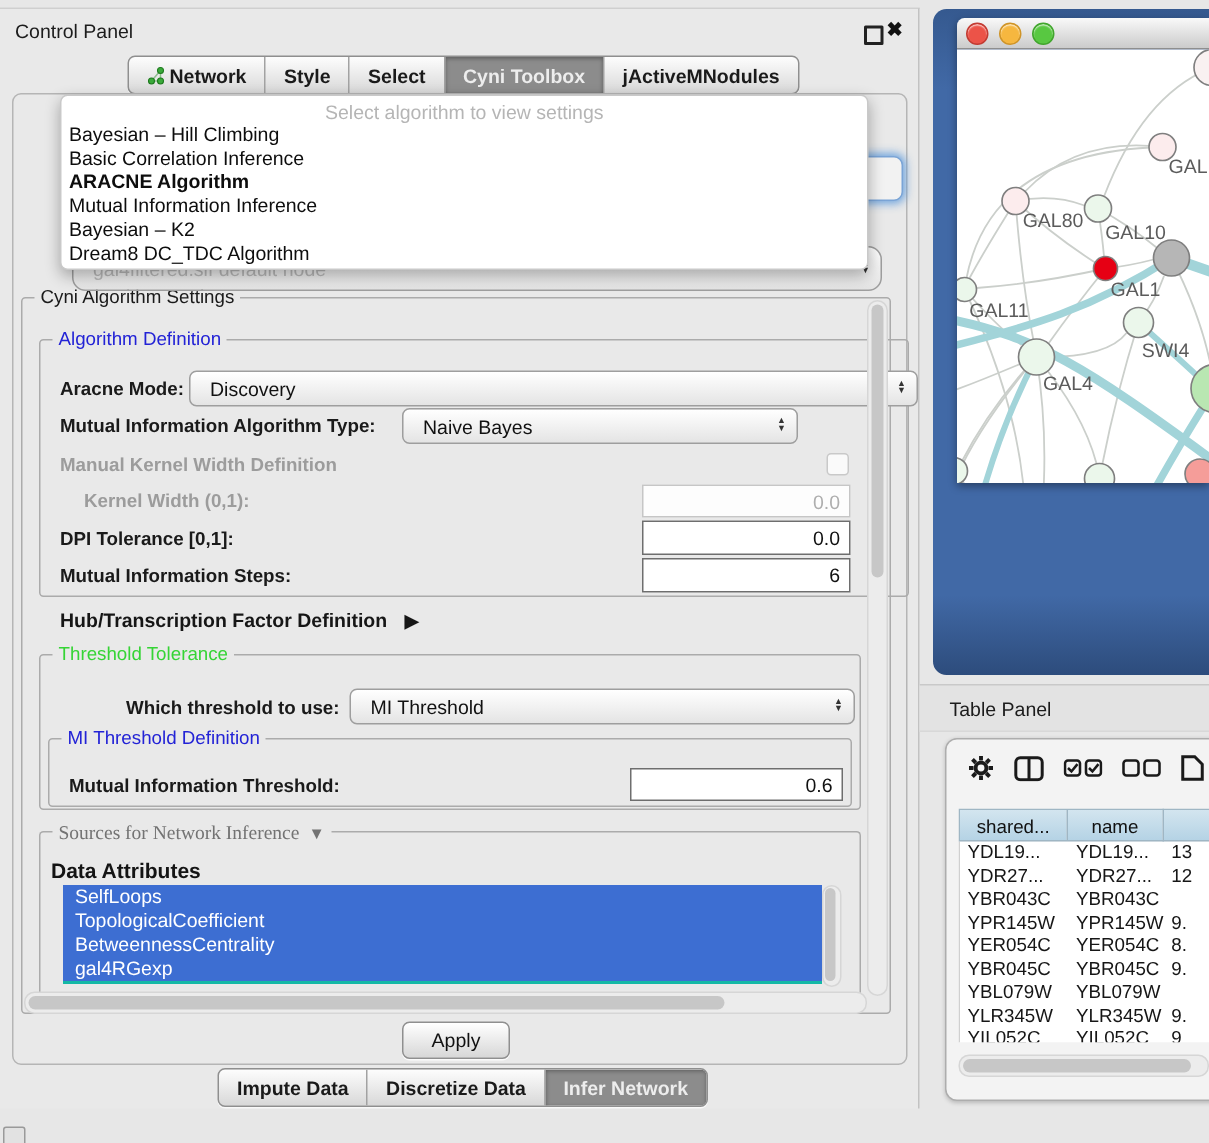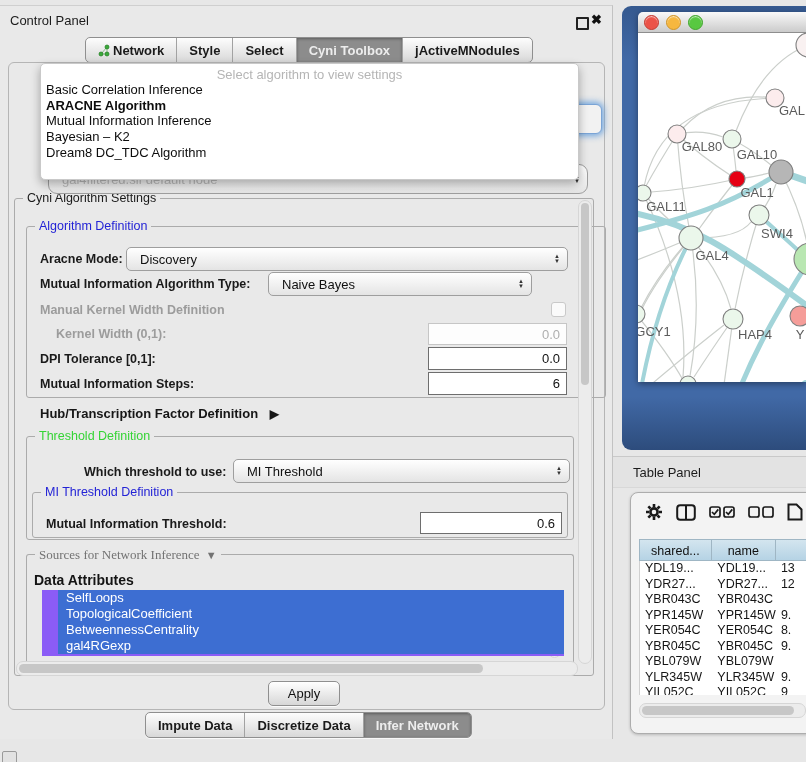--- a/index.html
+++ b/index.html
@@ -40,29 +40,29 @@
   
   #algo-popup{left:40px;top:57px;width:537px;height:115px;background:#fff;border:1px solid #c9c9c9;
     border-radius:5px;box-shadow:0 4px 10px rgba(0,0,0,.3);z-index:30;}
   #popup-prompt{text-align:center;color:#b5b5b5;font-size:13px;padding-top:3px;}
   .popup-item{font-size:13px;color:#0d0d0d;line-height:15.7px;padding-left:5px;cursor:pointer;white-space:nowrap;}
   .popup-item.bold{font-weight:bold;}
   
   .sb-track{position:absolute;background:#ececec;border:1px solid #d6d6d6;border-radius:7px;}
   .sb-thumb{position:absolute;background:#c7c7c7;border-radius:6px;cursor:pointer;}
   
-  #attr-list{left:42px;top:584px;width:506px;height:66px;background:#8b5cf6;overflow:hidden;z-index:5;padding-left:16px;}
+  #attr-list{left:42px;top:584px;width:506px;height:66px;background:#14b8a6;overflow:hidden;z-index:5;}
   .attr-item{height:16px;line-height:16px;font-size:13px;color:#fff;padding-left:8px;cursor:pointer;}
   #apply-btn{left:268px;top:675px;width:70px;height:23px;border:1px solid #8f8f8f;border-radius:5px;
     background:linear-gradient(#ffffff,#d7d7d7);font-size:13px;color:#111;display:flex;
     align-items:center;justify-content:center;cursor:pointer;box-shadow:0 1px 0 rgba(255,255,255,.8);}
   
   #net-frame{left:622px;top:6px;width:184px;height:444px;background:linear-gradient(#35598f,#4169a6 12%,#4169a6 88%,#2d4c7c);
     border-radius:9px 0 0 9px;}
-  #net-window{left:638px;top:12px;width:168px;height:370px;border-radius:5px 0 0 0;overflow:hidden;
+  #net-window{left:638px;top:12px;width:168px;height:310px;border-radius:5px 0 0 0;overflow:hidden;
     box-shadow:0 2px 6px rgba(0,0,0,.4);}
   #net-titlebar{height:20px;background:linear-gradient(#f9f9f9,#cbcbcb);border-bottom:1px solid #8e8e8e;
     display:flex;align-items:center;padding-left:6px;gap:7px;}
   .tlight{width:13px;height:13px;border-radius:50%;box-shadow:inset 0 1px 1px rgba(255,255,255,.7);cursor:pointer;}
   #net-canvas{width:168px;height:392px;background:#fff;}
   
   #table-panel-strip{left:613px;top:456px;width:193px;height:30px;background:#e3e3e3;
     border-top:1px solid #c9c9c9;border-bottom:1px solid #d8d8d8;display:flex;align-items:center;}
   #table-panel-title{font-size:13px;color:#1c1c1c;padding-left:20px;}
   #table-window{left:630px;top:492px;width:200px;height:240px;background:#f3f3f3;
@@ -121,37 +121,38 @@
     <span>gal4filtered.sif default node</span>
     <span class="spin">
         <span>▲</span>
         <span>▼</span>
       </span>
   </div>
 
   <div class="abs" id="algo-popup">
     <div id="popup-prompt">Select algorithm to view settings</div>
     <div id="popup-items">
+        <div class="popup-item">Bayesian – Hill Climbing</div>
         <div class="popup-item">Basic Correlation Inference</div>
         <div class="popup-item bold">ARACNE Algorithm</div>
         <div class="popup-item">Mutual Information Inference</div>
         <div class="popup-item">Bayesian – K2</div>
         <div class="popup-item">Dream8 DC_TDC Algorithm</div>
       </div>
   </div>
 
   <div class="group" style="left:14px;top:192px;width:578px;height:476px;">
     <span class="gtitle" style="color:#1a1a1a;">Cyni Algorithm Settings</span>
   </div>
 
   <div class="group" style="left:26px;top:220px;width:546px;height:170px;padding-left:32px;">
     <span class="gtitle" style="color:#2323d6;">Algorithm Definition</span>
   </div>
   <div class="lbl" style="left:40px;top:246px;">Aracne Mode:</div>
-  <div class="combo" style="left:126px;top:241px;width:442px;height:24px;text-align:right;">
+  <div class="combo" style="left:126px;top:241px;width:486px;height:24px;text-align:right;">
     <span>Discovery</span>
     <span class="spin">
         <span>▲</span>
         <span>▼</span>
       </span>
   </div>
   <div class="lbl" style="left:40px;top:271px;">Mutual Information Algorithm Type:</div>
   <div class="combo" style="left:268px;top:266px;width:264px;height:24px;">
     <span>Naive Bayes</span>
     <span class="spin">
@@ -173,21 +174,21 @@
   <div class="field" style="left:428px;top:366px;width:139px;height:23px;">
     <span>6</span>
   </div>
 
   <div class="abs" style="left:40px;top:400px;font-size:13px;font-weight:600;color:#161616;cursor:pointer;">
     <span>Hub/Transcription Factor Definition</span>
     <span style="margin-left:8px;font-size:12px;">▶</span>
   </div>
 
   <div class="group" style="left:26px;top:430px;width:546px;height:102px;">
-    <span class="gtitle" style="color:#35d435;">Threshold Definition</span>
+    <span class="gtitle" style="color:#35d435;">Threshold Tolerance</span>
   </div>
   <div class="lbl" style="left:84px;top:459px;">Which threshold to use:</div>
   <div class="combo" style="left:233px;top:453px;width:337px;height:24px;">
     <span>MI Threshold</span>
     <span class="spin">
         <span>▲</span>
         <span>▼</span>
       </span>
   </div>
   <div class="group" style="left:32px;top:486px;width:534px;height:44px;">

